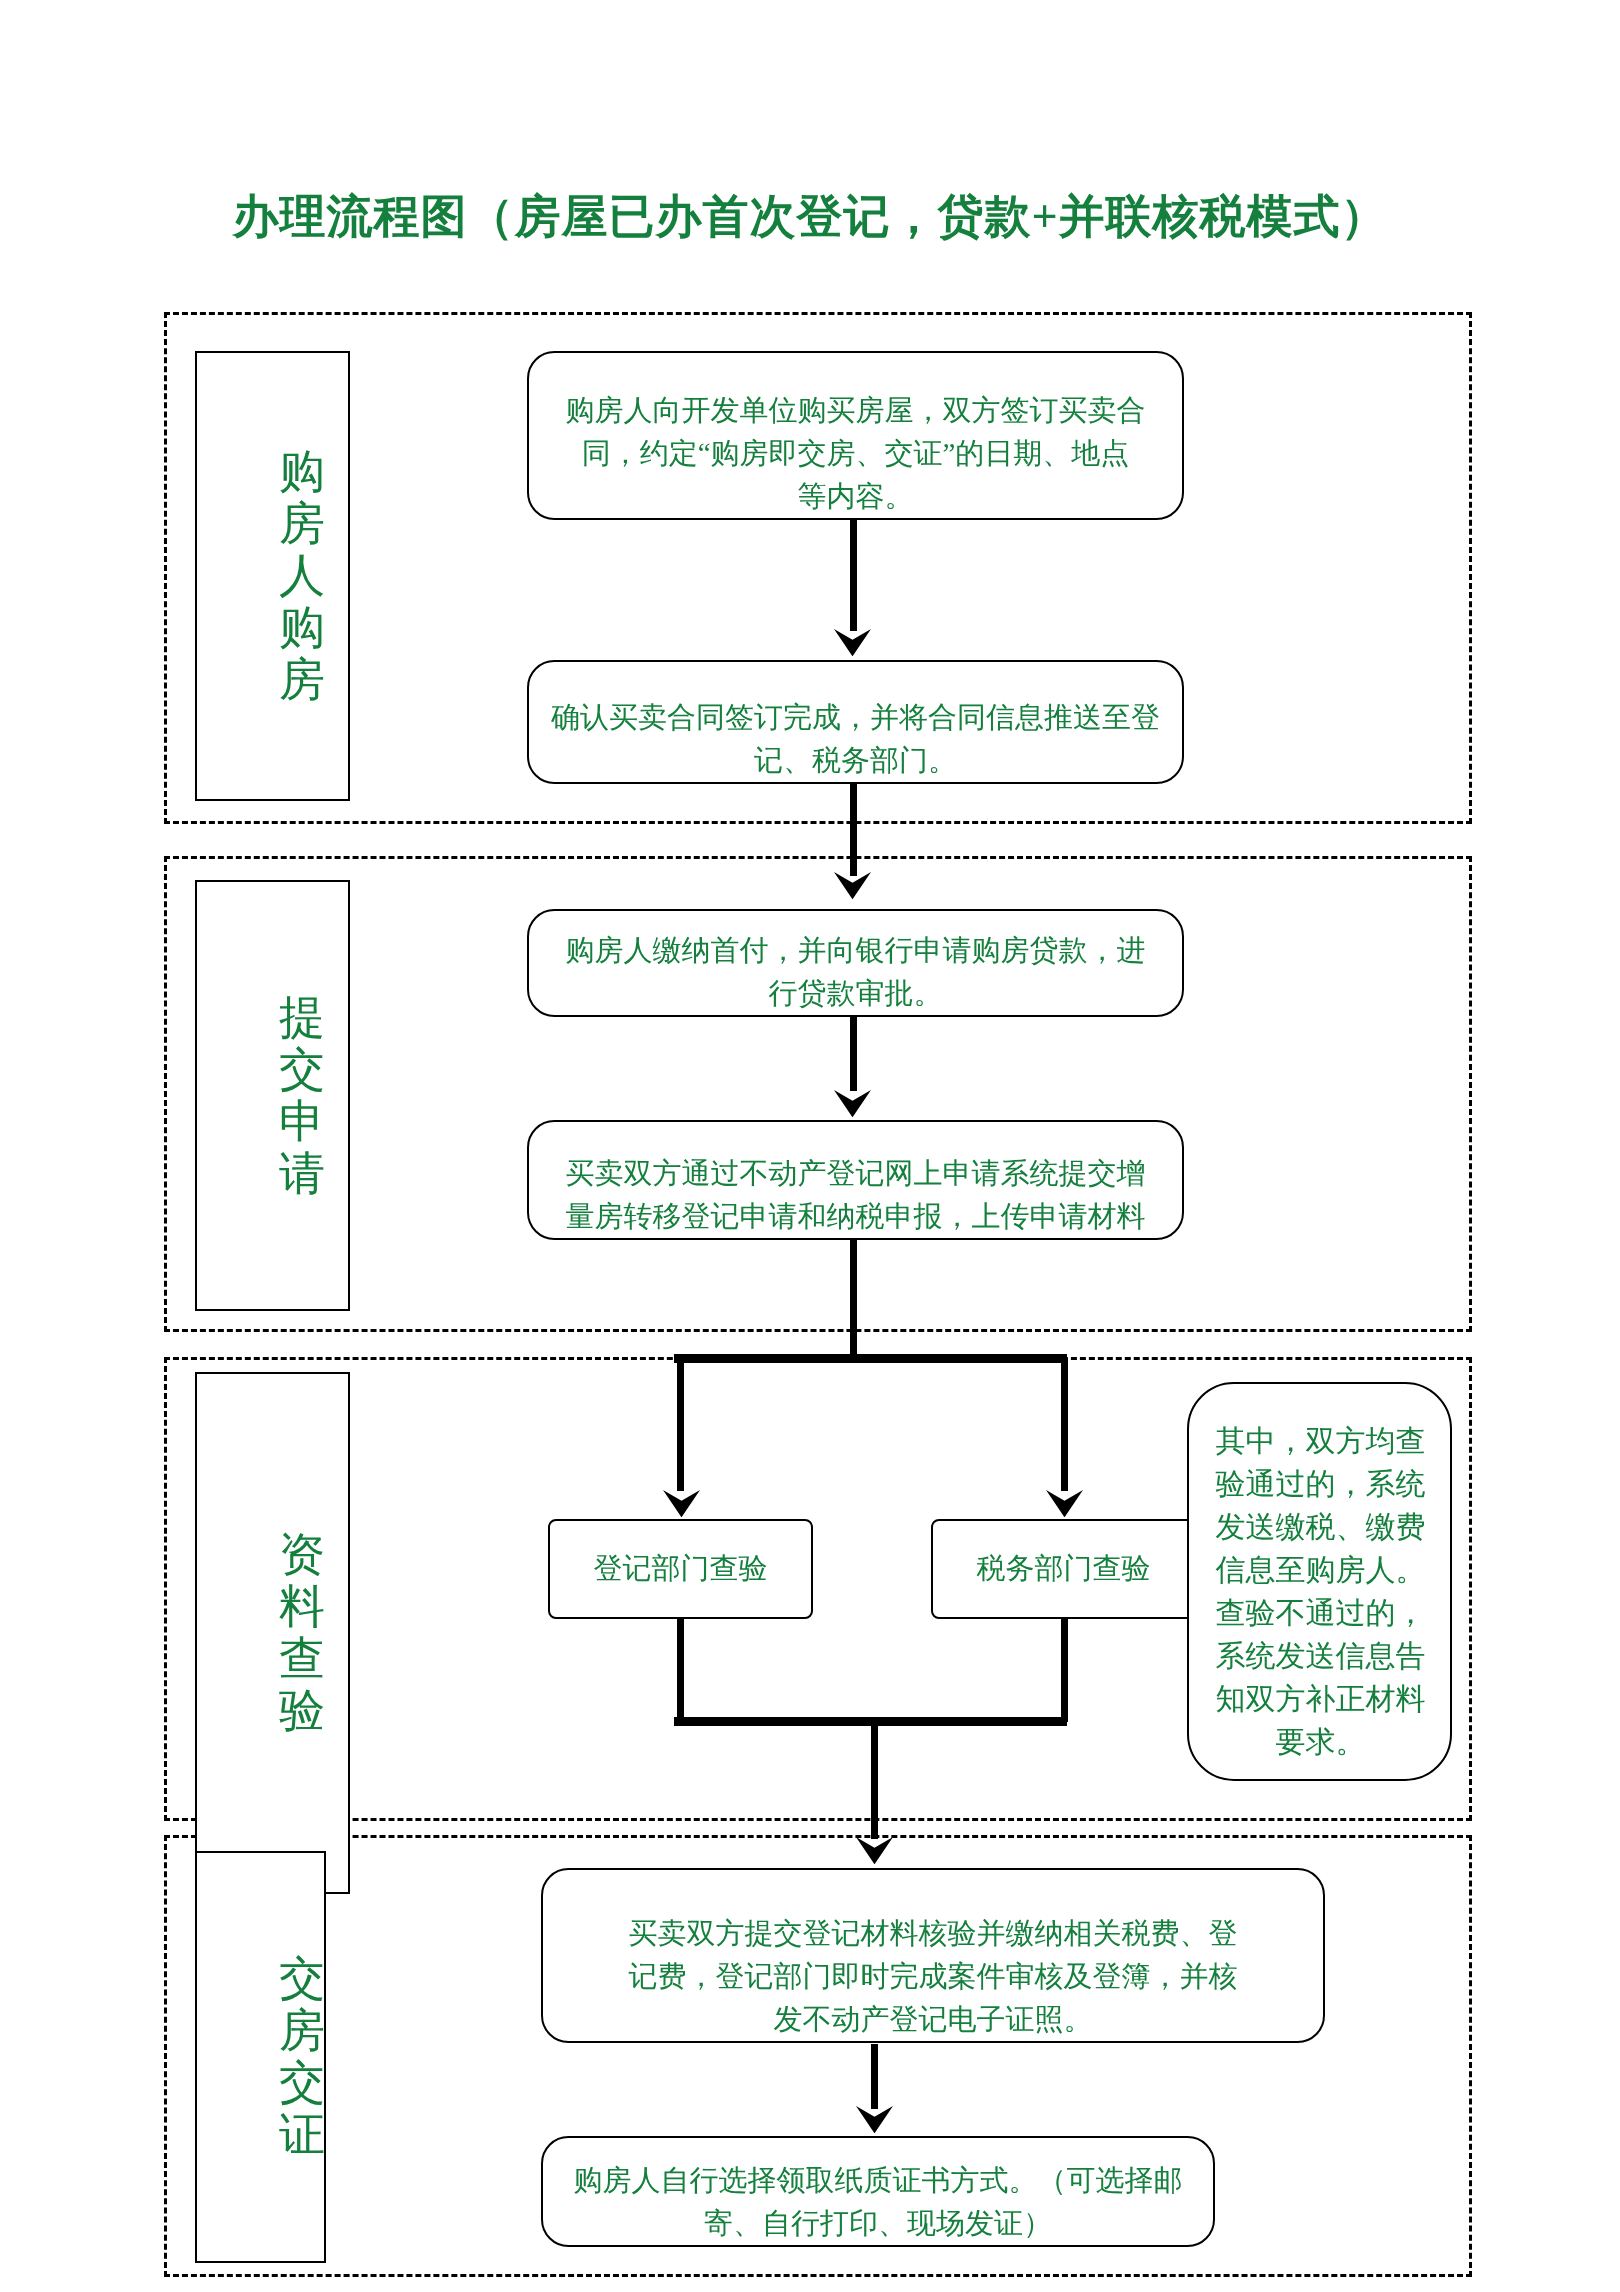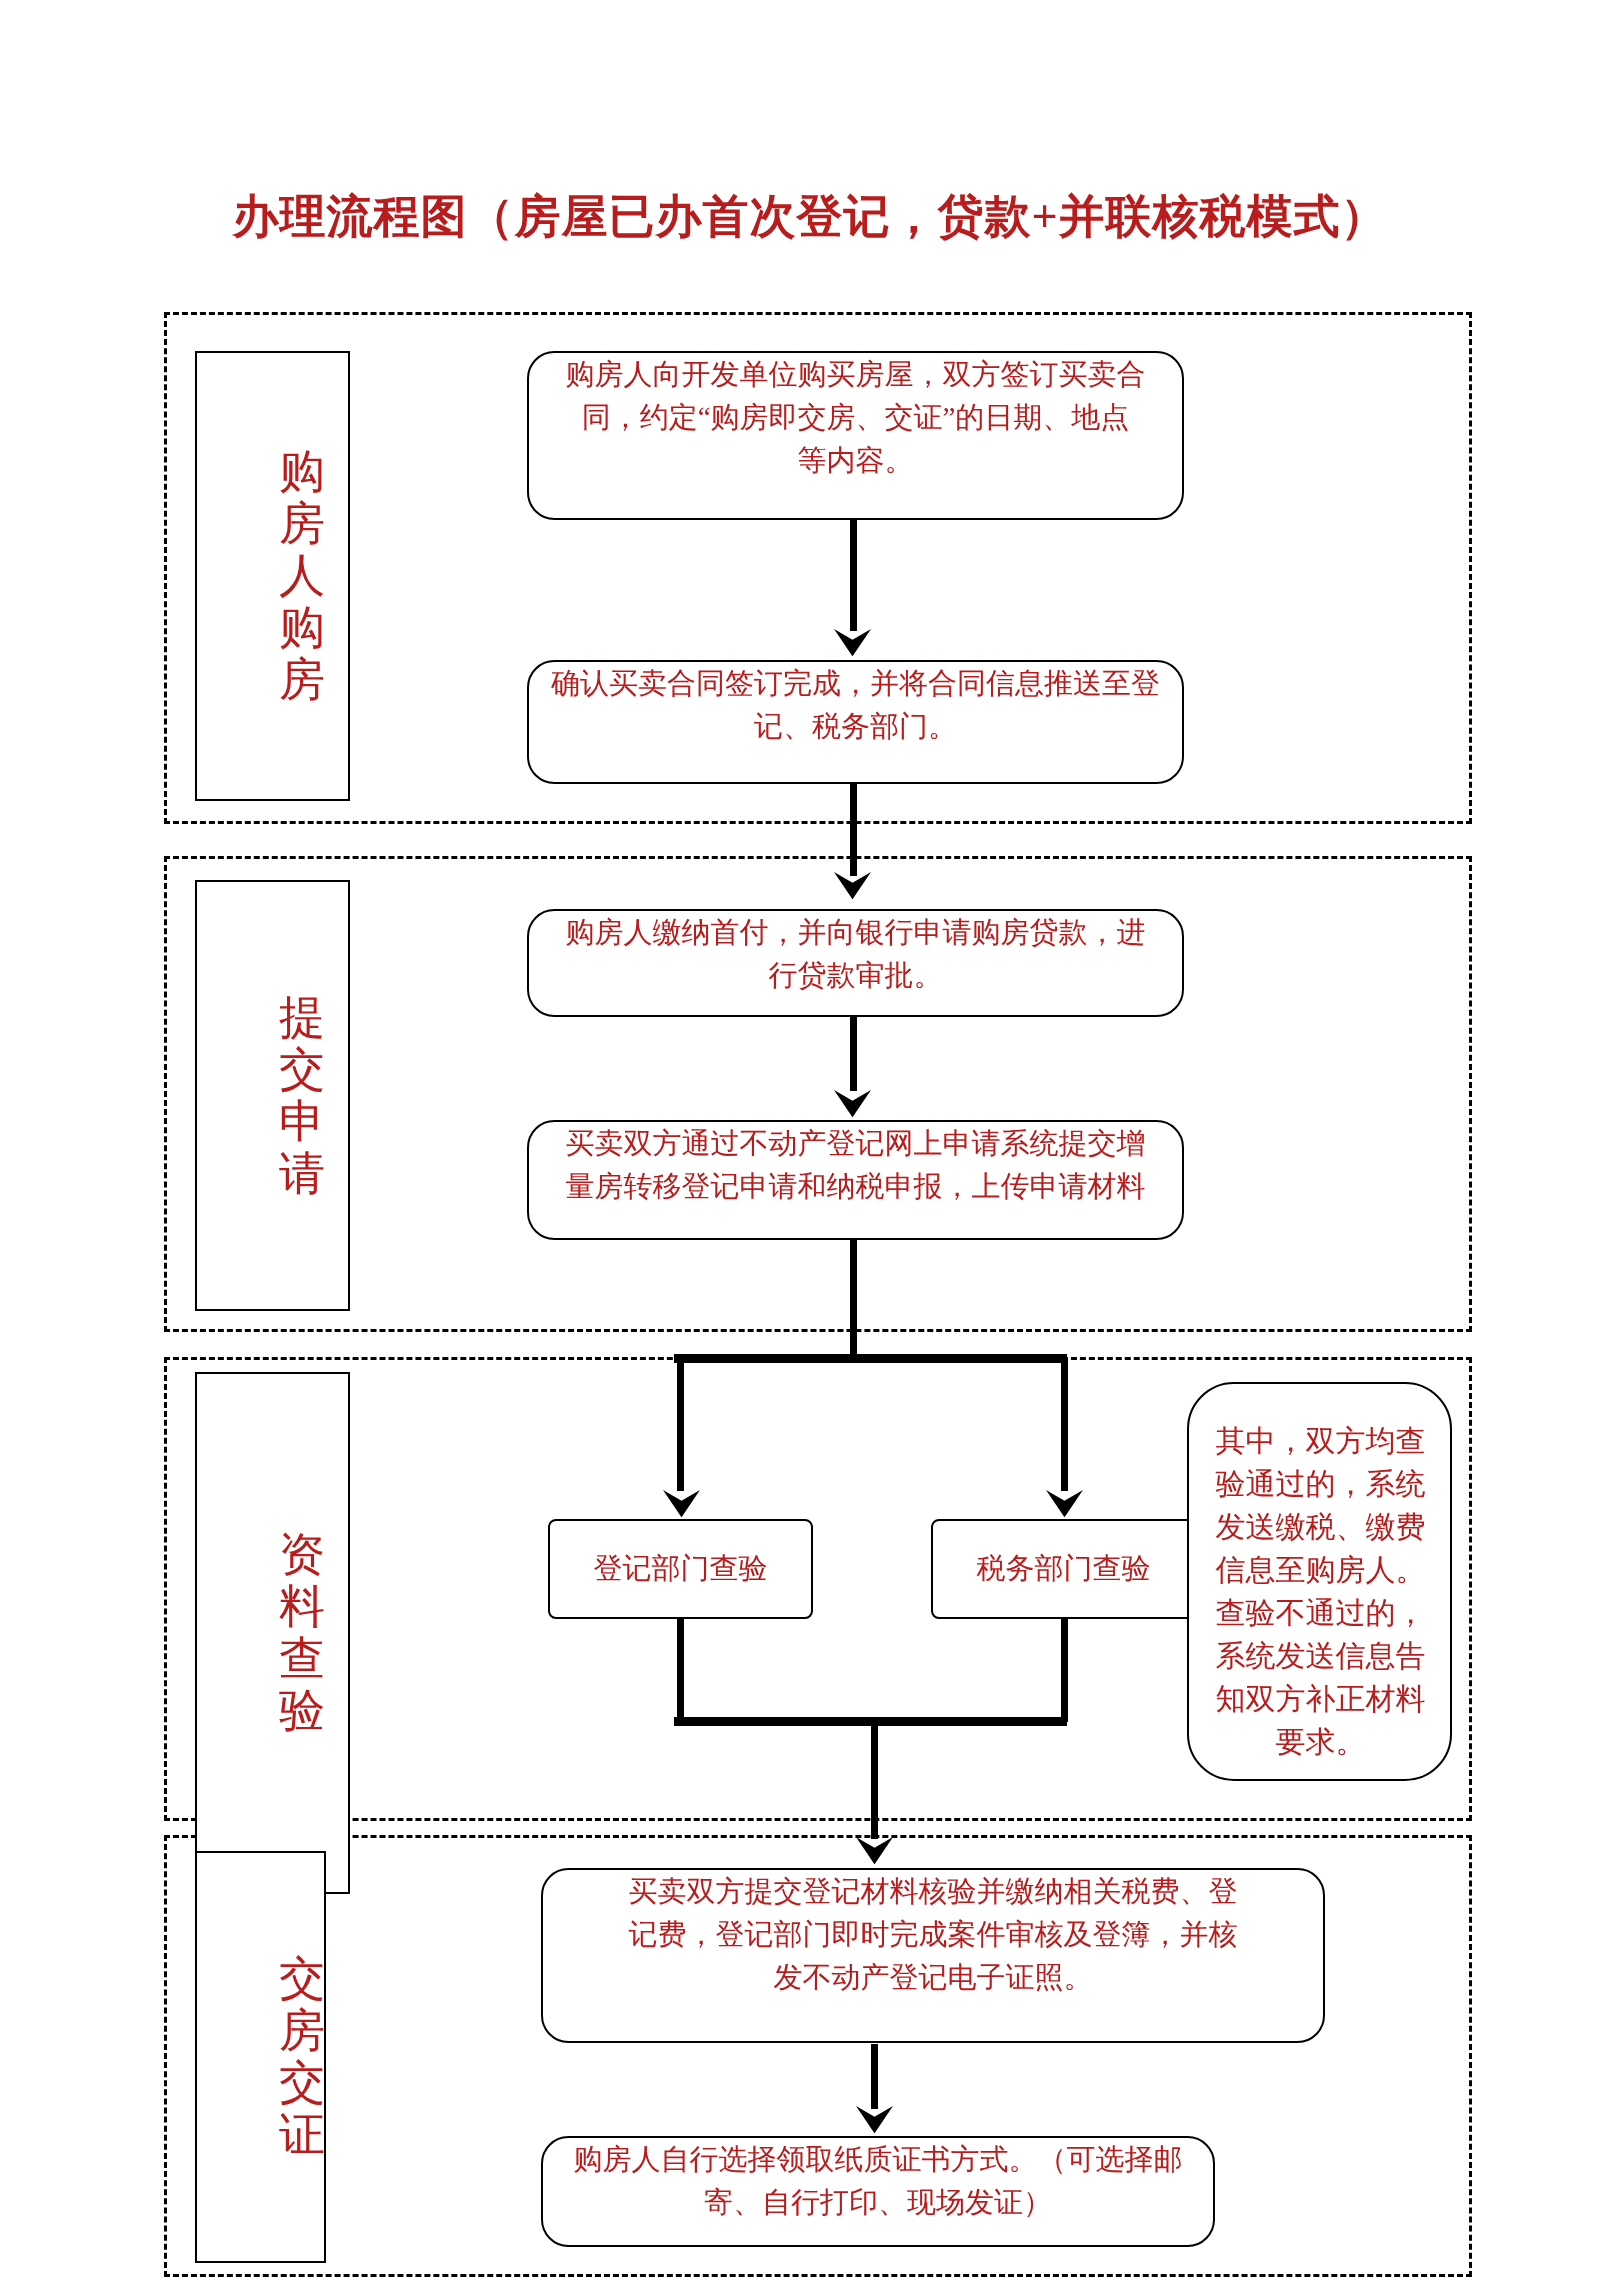--- a/index.html
+++ b/index.html
@@ -1,26 +1,26 @@
 <!DOCTYPE html>
 <html><head>
 <meta charset="utf-8">
 <style>
   html,body{margin:0;padding:0;background:#ffffff;}
   .page{position:relative;width:1620px;height:2293px;background:#ffffff;overflow:hidden;
-        font-family:"Liberation Serif","DejaVu Serif",serif;color:#b91c1c;}
+        font-family:"Liberation Serif","DejaVu Serif",serif;color:#15803d;}
   .title{position:absolute;left:0;top:186px;width:1620px;text-align:center;
          font-size:46px;font-weight:bold;letter-spacing:1px;}
   .sec{position:absolute;border:3.9px dashed #000;box-sizing:border-box;}
   .lbl{position:absolute;border:2.9px solid #000;box-sizing:border-box;background:#fff;
        display:flex;flex-direction:column;justify-content:center;}
   .lbl .vtxt{font-size:46px;line-height:52px;width:46px;margin-left:82px;
              word-break:break-all;text-align:left;}
   .fbox{position:absolute;border:2.9px solid #000;border-radius:27.4px;box-sizing:border-box;
-        background:#fff;display:flex;flex-direction:column;justify-content:flex-start;z-index:3;}
+        background:#fff;display:flex;flex-direction:column;justify-content:flex-end;z-index:3;}
   .fbox .tl{font-size:29px;line-height:43px;text-align:center;white-space:nowrap;}
   .bbox{position:absolute;border:2.9px solid #000;border-radius:8px;box-sizing:border-box;
         background:#fff;display:flex;align-items:center;justify-content:center;z-index:3;}
   .bbox .tl{font-size:29px;text-align:center;}
   .note{position:absolute;border:2.9px solid #000;border-radius:47px;box-sizing:border-box;
         background:#fff;z-index:3;padding:35px 21.6px 0 23.5px;}
   .note .tl{font-size:30px;line-height:43px;text-align:center;white-space:nowrap;}
   .vline{position:absolute;width:6.9px;background:#000;z-index:2;}
   .hbar{position:absolute;height:8.8px;background:#000;z-index:2;}
   .ahead{position:absolute;z-index:2;line-height:0;}

